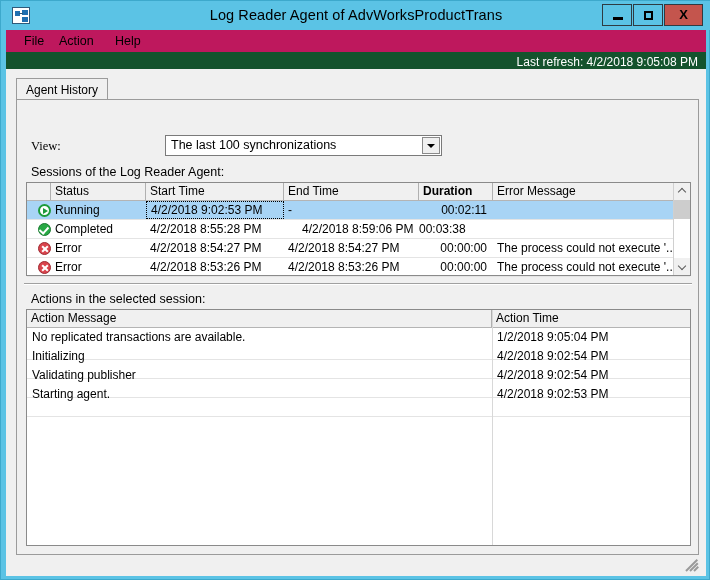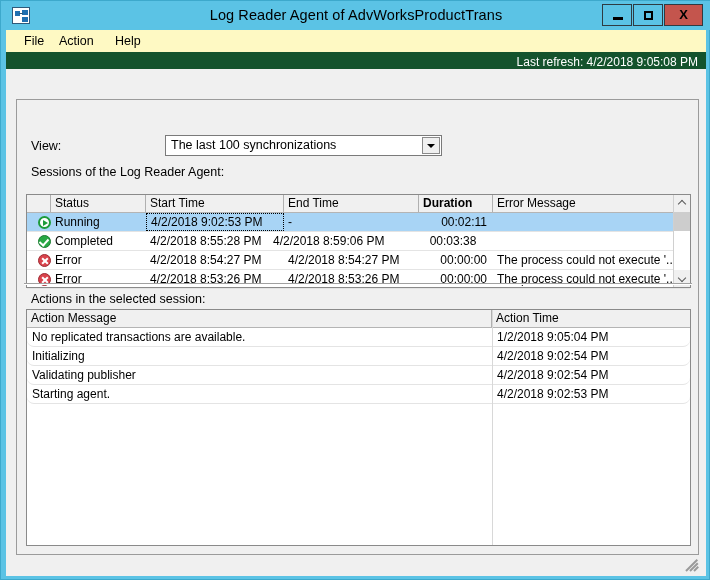--- a/index.html
+++ b/index.html
@@ -108,21 +108,21 @@
     width: 700px;
     height: 546px;
     background: #f0f0f0;
   }
 
   
   #menubar {
     position: absolute;
     left: 0; top: 0;
     width: 700px; height: 22px;
-    background: #fef9c3;
+    background: #be185d;
     border-bottom: 1px solid #ffffff;
   }
   .menu-item {
     position: absolute;
     top: 3px;
     height: 17px;
     line-height: 17px;
     font-size: 12.5px;
     padding: 0 6px;
     cursor: default;
@@ -176,20 +176,21 @@
     background: #f0f0f0;
     border: 1px solid #9b9b9b;
     box-sizing: border-box;
   }
 
   
   #view-label {
     position: absolute;
     left: 14px; top: 39px;
     font-size: 12.5px;
+    font-family: Liberation Serif, serif;
   }
   #view-combo {
     position: absolute;
     left: 148px; top: 35px;
     width: 277px; height: 21px;
     background: #ffffff;
     border: 1px solid #7a7a7a;
     box-sizing: border-box;
     cursor: default;
   }
@@ -224,21 +225,20 @@
     font-size: 12.5px;
   }
   #sessions-grid {
     position: absolute;
     left: 9px; top: 82px;
     width: 665px;
     height: 94px;
     background: #ffffff;
     border: 1px solid #8a8a8a;
     box-sizing: border-box;
-    margin-top: 12px;
   }
   .grid-header {
     position: absolute;
     left: 0; top: 0;
     height: 18px;
     width: 100%;
     background: #f0f0f0;
     border-bottom: 1px solid #b4b4b4;
     box-sizing: border-box;
   }
@@ -389,25 +389,24 @@
     left: 9px; top: 209px;
     width: 665px;
     height: 237px;
     background: #ffffff;
     border: 1px solid #8a8a8a;
     box-sizing: border-box;
   }
   .arow {
     position: absolute;
     left: 0;
-    height: 19px;
+    height: 32px;
     width: 100%;
     border-bottom: 1px solid #e4e4e4;
     box-sizing: border-box;
-    border-radius: 7px;
   }
 
   
   #grip {
     position: absolute;
     right: 6px; bottom: 4px;
     width: 14px; height: 14px;
   }
   #grip i {
     position: absolute;
@@ -449,20 +448,23 @@
     <div id="menubar">
       <div class="menu-item" id="menu-file">File</div>
       <div class="menu-item" id="menu-action">Action</div>
       <div class="menu-item" id="menu-help">Help</div>
     </div>
 
     <div id="toolbar">
       <div id="last-refresh">Last refresh: 4/2/2018 9:05:08 PM</div>
     </div>
 
+    <div id="tabstrip">
+      <div id="tab-agent-history">Agent History</div>
+    </div>
 
     <div id="tabpage">
 
       <div id="view-label">View:</div>
       <div id="view-combo">
         <div id="view-combo-text">The last 100 synchronizations</div>
         <div id="view-combo-arrow">
             <div class="tri"></div>
           </div>
       </div>
@@ -494,22 +496,22 @@
         </div>
 
         <div class="srow" style="top:37px;">
           <div class="cell" style="left:0;width:24px;">
             <span class="sicon completed">
                 <span class="chk"></span>
               </span>
           </div>
           <div class="cell" style="left:28px;width:92px;">Completed</div>
           <div class="cell" style="left:123px;width:134px;">4/2/2018 8:55:28 PM</div>
-          <div class="cell" style="left:246px;width:131px;">4/2/2018 8:59:06 PM</div>
-          <div class="cell" style="left:392px;width:68px;text-align:center;">00:03:38</div>
+          <div class="cell" style="left:275px;width:131px;">4/2/2018 8:59:06 PM</div>
+          <div class="cell" style="left:392px;width:68px;text-align:left;">00:03:38</div>
           <div class="cell" style="left:470px;width:177px;"></div>
         </div>
 
         <div class="srow" style="top:56px;">
           <div class="cell" style="left:0;width:24px;">
             <span class="sicon error">
                 <span class="x1"></span>
                 <span class="x2"></span>
               </span>
           </div>

